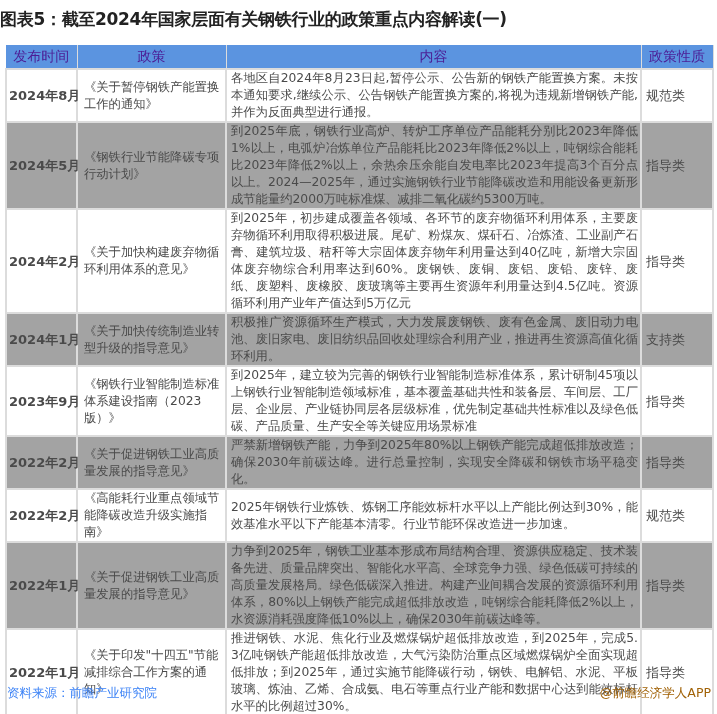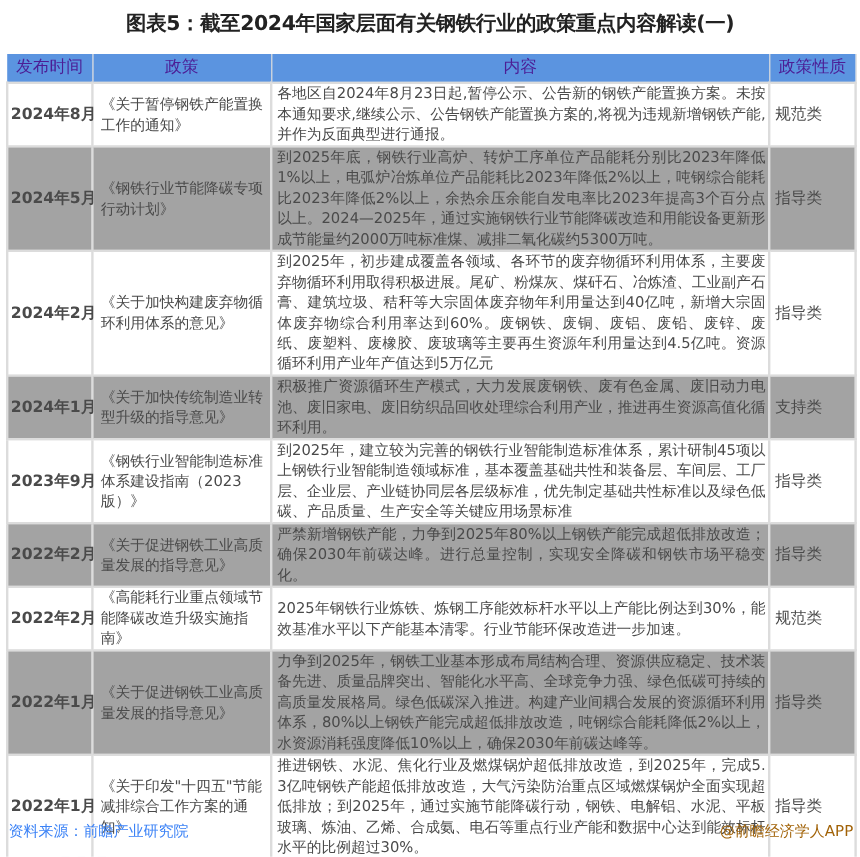--- a/index.html
+++ b/index.html
@@ -2,21 +2,21 @@
 <html><head>
 <meta charset="utf-8">
 <style>
   html, body { margin: 0; padding: 0; background: #ffffff; }
   body {
     width: 717px; height: 714px; position: relative; overflow: hidden;
     font-family: "DejaVu Sans", "Liberation Sans", sans-serif;
     color: #444;
   }
   .title {
-    position: absolute; left: 0; top: 8px; width: 717px; text-align: center;
+    position: absolute; left: 0; top: 8px; width: 717px; text-align: left;
     font-size: 17px; font-weight: bold; color: #222; letter-spacing: -0.3px;
     font-family: "DejaVu Sans", sans-serif;
   }
   table.policy {
     position: absolute; left: 5px; top: 45px; width: 707px;
     border-collapse: collapse; table-layout: fixed;
     font-size: 12.3px; line-height: 17px;
   }
   table.policy col.c1 { width: 71px; }
   table.policy col.c2 { width: 149px; }

